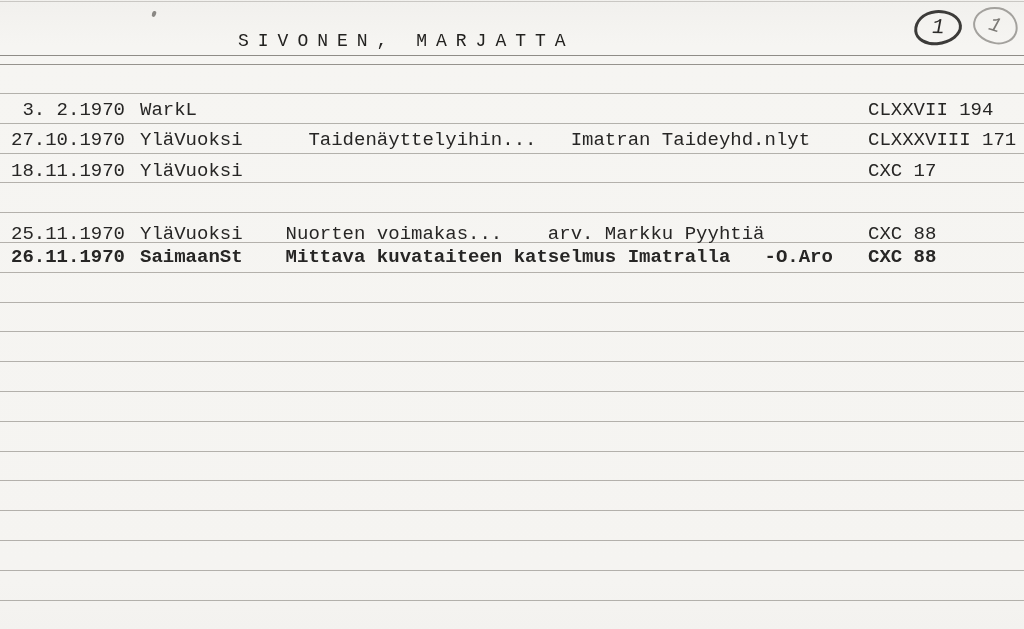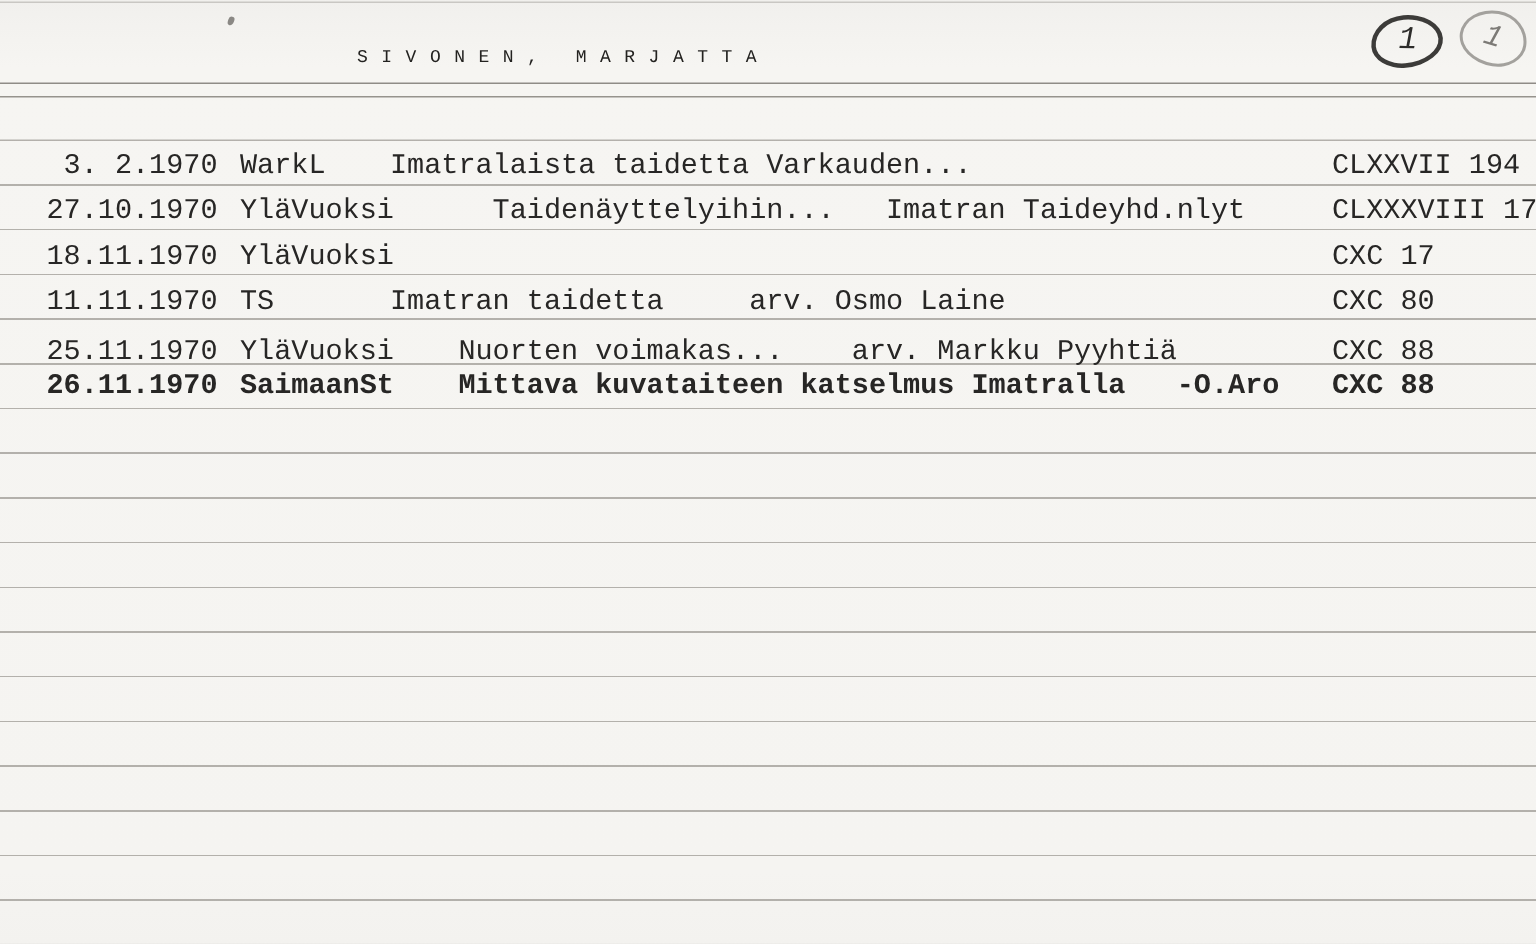--- a/index.html
+++ b/index.html
@@ -19,21 +19,21 @@
     position: absolute; left: 0; top: 1px; width: 1024px; height: 1px;
     background: #c9c7c3;
   }
   .speck {
     position: absolute; left: 152px; top: 11px; width: 4px; height: 6px;
     background: #8a8884; border-radius: 50% 40% 60% 50%;
     transform: rotate(18deg);
   }
   .card-title {
     position: absolute; left: 238px; top: 31px;
-    font-size: 12px; letter-spacing: 9px;
+    font-size: 18px; letter-spacing: 9px;
     white-space: pre; color: #232220;
   }
   .page-marks { position: absolute; left: 905px; top: 4px; width: 119px; height: 44px; }
   .circle {
     position: absolute; display: flex; align-items: center; justify-content: center;
     box-sizing: border-box;
   }
   .circle-1 {
     left: 9px; top: 6px; width: 48px; height: 35px;
     border: 3px solid #3c3b39;
@@ -54,21 +54,21 @@
   .ruling {
     position: absolute; left: 0; top: 93px; width: 1024px; height: 509px;
     background: repeating-linear-gradient(
       to bottom,
       #9d9a94 0px, #9d9a94 1px,
       rgba(0,0,0,0) 1px, rgba(0,0,0,0) 29.8px
     );
     opacity: 0.75;
   }
   .entries { position: absolute; left: 0; top: 0; width: 1024px; height: 629px; }
-  .row { position: absolute; left: 0; width: 918px; height: 22px; font-size: 19px; line-height: 21px; margin-left: 20px; }
+  .row { position: absolute; left: 0; width: 918px; height: 22px; font-size: 19px; line-height: 21px; }
   .row-1 { top: 100px; }
   .row-2 { top: 130px; }
   .row-3 { top: 161px; text-decoration: underline; }
   .row-4 { top: 191px; }
   .row-5 { top: 224px; }
   .row-6 { top: 247px; font-weight: bold; }
   .cell { position: absolute; top: 0; white-space: pre; color: #272625; }
   .c-date   { left: 11px; }
   .c-source { left: 140px; }
   .c-title  { left: 240px; }
@@ -96,43 +96,36 @@
   <div class="hrule hrule-a"></div>
   <div class="hrule hrule-b"></div>
 
   <div class="ruling"></div>
 
   <div class="entries">
 
     <div class="row row-1">
       <span class="cell c-date"> 3. 2.1970</span>
       <span class="cell c-source">WarkL</span>
-      <span class="cell c-title">Imatralaista taidetta Varkauden...</span>
       <span class="cell c-ref">CLXXVII 194</span>
     </div>
 
     <div class="row row-2">
       <span class="cell c-date">27.10.1970</span>
       <span class="cell c-source">YläVuoksi</span>
       <span class="cell c-title">      Taidenäyttelyihin...   Imatran Taideyhd.nlyt</span>
       <span class="cell c-ref">CLXXXVIII 171</span>
     </div>
 
     <div class="row row-3">
       <span class="cell c-date">18.11.1970</span>
       <span class="cell c-source">YläVuoksi</span>
       <span class="cell c-ref">CXC 17</span>
     </div>
 
-    <div class="row row-4">
-      <span class="cell c-date">11.11.1970</span>
-      <span class="cell c-source">TS</span>
-      <span class="cell c-title">Imatran taidetta     arv. Osmo Laine</span>
-      <span class="cell c-ref">CXC 80</span>
-    </div>
 
     <div class="row row-5">
       <span class="cell c-date">25.11.1970</span>
       <span class="cell c-source">YläVuoksi</span>
       <span class="cell c-title">    Nuorten voimakas...    arv. Markku Pyyhtiä</span>
       <span class="cell c-ref">CXC 88</span>
     </div>
 
     <div class="row row-6">
       <span class="cell c-date">26.11.1970</span>

